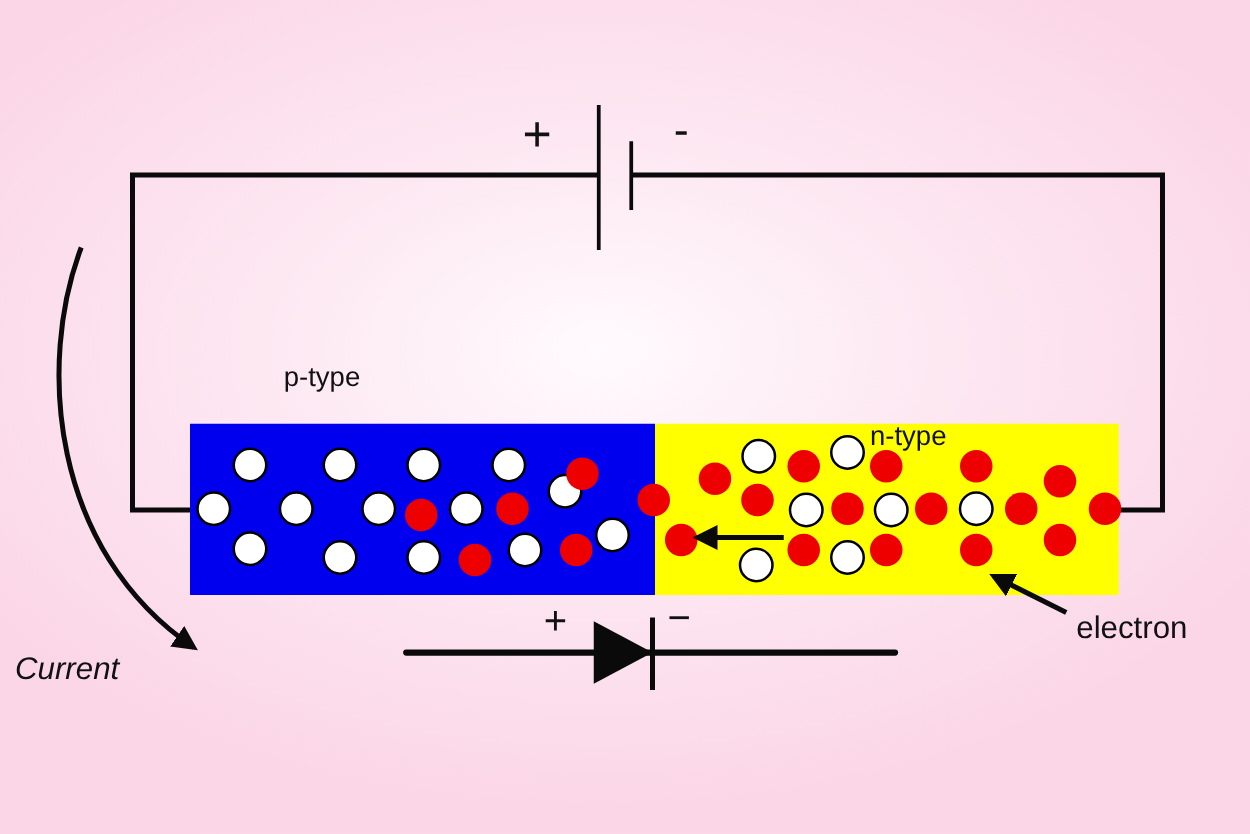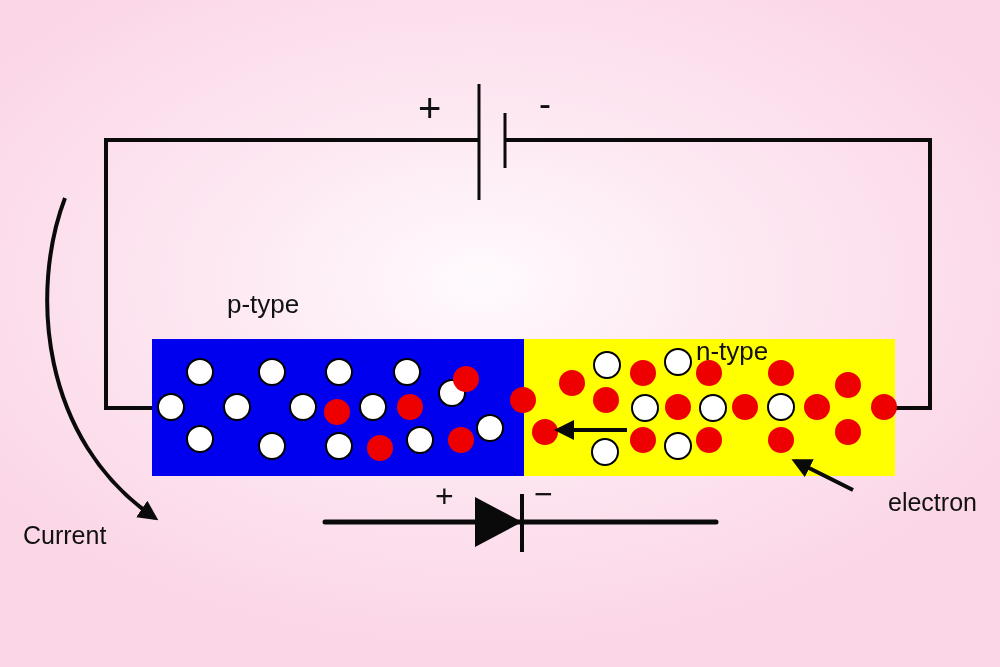--- a/index.html
+++ b/index.html
@@ -3,21 +3,21 @@
 <meta charset="utf-8">
 <style>
   html, body { margin: 0; padding: 0; }
   body {
     width: 1000px; height: 667px; overflow: hidden;
     background: radial-gradient(ellipse 60% 55% at 48% 42%, #fffafd 0%, #fde8f2 45%, #fbd6e7 100%);
     font-family: "Liberation Sans", "DejaVu Sans", sans-serif;
   }
   #stage { position: absolute; left: 0; top: 0; width: 1000px; height: 667px; }
   .lbl { position: absolute; color: #111; white-space: nowrap; line-height: 1; }
-  .lbl-type { font-size: 26px; }
+  .lbl-type { font-size: 22px; }
   .lbl-small { font-size: 25px; }
   .sign { position: absolute; color: #111; line-height: 1; font-size: 40px; }
 </style>
 </head>
 <body>
 
 <div id="stage">
   <svg id="svg" width="1000" height="667" viewBox="0 0 1000 667">
     <defs>
       <marker id="arrowhead" viewBox="0 0 10 10" refX="8" refY="5" markerWidth="5" markerHeight="5" orient="auto">
@@ -94,15 +94,15 @@
 
   <div class="sign" style="left:418px; top:88px;">+</div>
   <div class="sign" style="left:539px; top:86px; font-size:36px;">-</div>
 
   <div class="lbl lbl-type" style="left:227px; top:291px;">p-type</div>
   <div class="lbl lbl-type" style="left:696px; top:291px;margin-top:47px;">n-type</div>
 
   <div class="sign" style="left:435px; top:480px; font-size:32px;">+</div>
   <div class="sign" style="left:534px; top:478px; font-size:32px;">−</div>
 
-  <div class="lbl lbl-small" style="left:23px; top:523px;">Current</div>
-  <div class="lbl lbl-small" style="left:861px; top:490px;margin-left:27px;">electron</div>
+  <div class="lbl lbl-small" style="left:12px; top:523px;font-style:italic;">Current</div>
+  <div class="lbl lbl-small" style="left:861px; top:490px;">electron</div>
 </div>
 
 </body></html>

